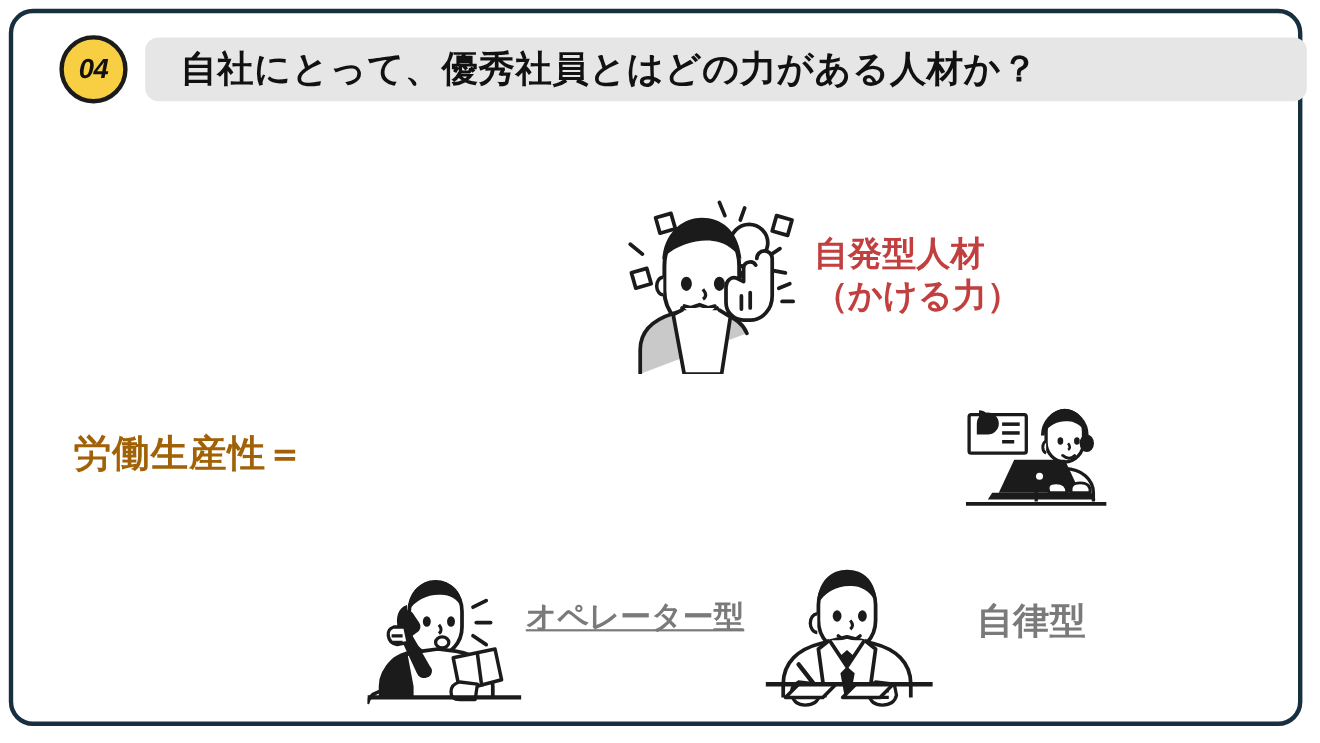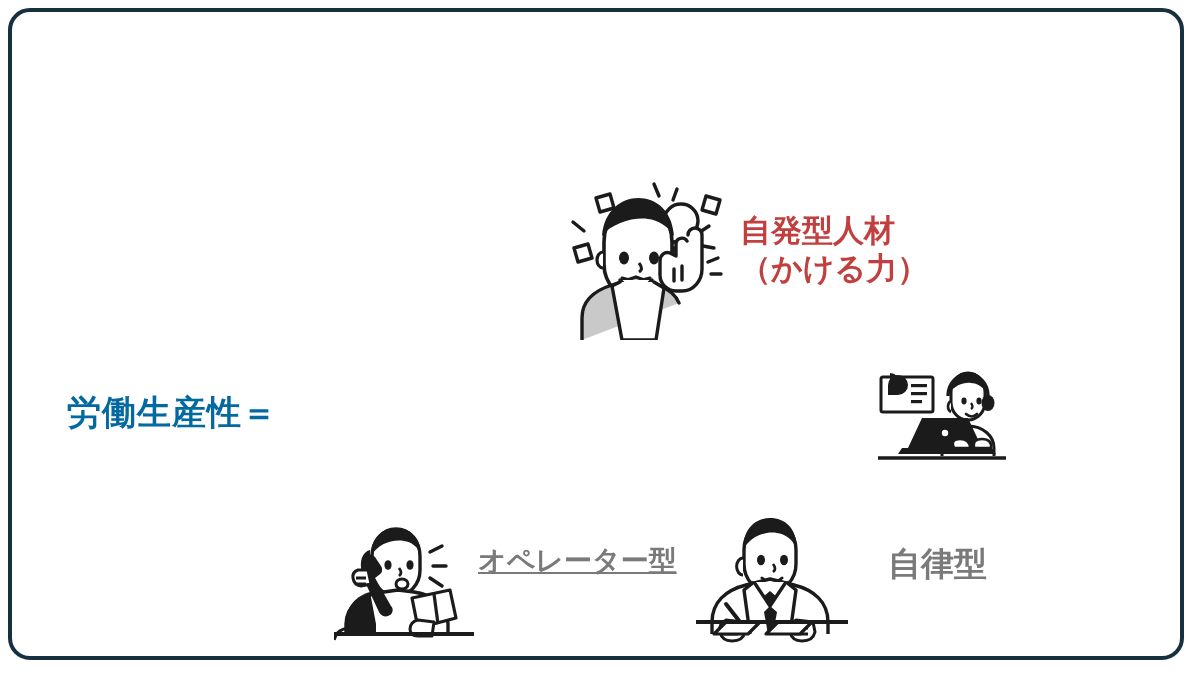--- a/index.html
+++ b/index.html
@@ -83,21 +83,21 @@
     z-index: 2;
   }
 
   
   .formula-label {
     position: absolute;
     left: 55px;
     top: 378px;
     font-size: 34px;
     font-weight: bold;
-    color: #0369a1;
+    color: #a16207;
     letter-spacing: 1px;
     white-space: nowrap;
   }
   .fraction {
     position: absolute;
     left: 370px;
     top: 333px;
     width: 476px;
     text-align: center;
   }
@@ -165,20 +165,27 @@
   .illu-idea    { left: 548px; top: 158px;  width: 178px; height: 170px; }
   .illu-laptop  { left: 866px; top: 358px;  width: 128px; height: 92px;  }
   .illu-phone   { left: 322px; top: 498px;  width: 140px; height: 136px; }
   .illu-writer  { left: 684px; top: 498px;  width: 152px; height: 136px; }
 </style>
 </head>
 <body>
 
 <div class="slide">
 
+  <div class="header">
+    <div class="header-bar"></div>
+    <div class="badge">
+      <span class="badge-text">04</span>
+    </div>
+    <div class="header-title">自社にとって、優秀社員とはどの力がある人材か？</div>
+  </div>
 
   <div class="illu illu-idea">
     <svg viewBox="0 0 178 170" width="178" height="170" xmlns="http://www.w3.org/2000/svg">
       <g fill="none" stroke="#1b1b1b" stroke-width="3.4" stroke-linecap="round" stroke-linejoin="round">
 
         <path d="M36 28 L50 24 L54 38 L40 42 Z"></path>
         <path d="M14 78 L28 74 L32 88 L18 92 Z"></path>
         <path d="M146 26 L160 30 L156 44 L142 40 Z"></path>
 
         <path d="M13 52 L24 61"></path>

